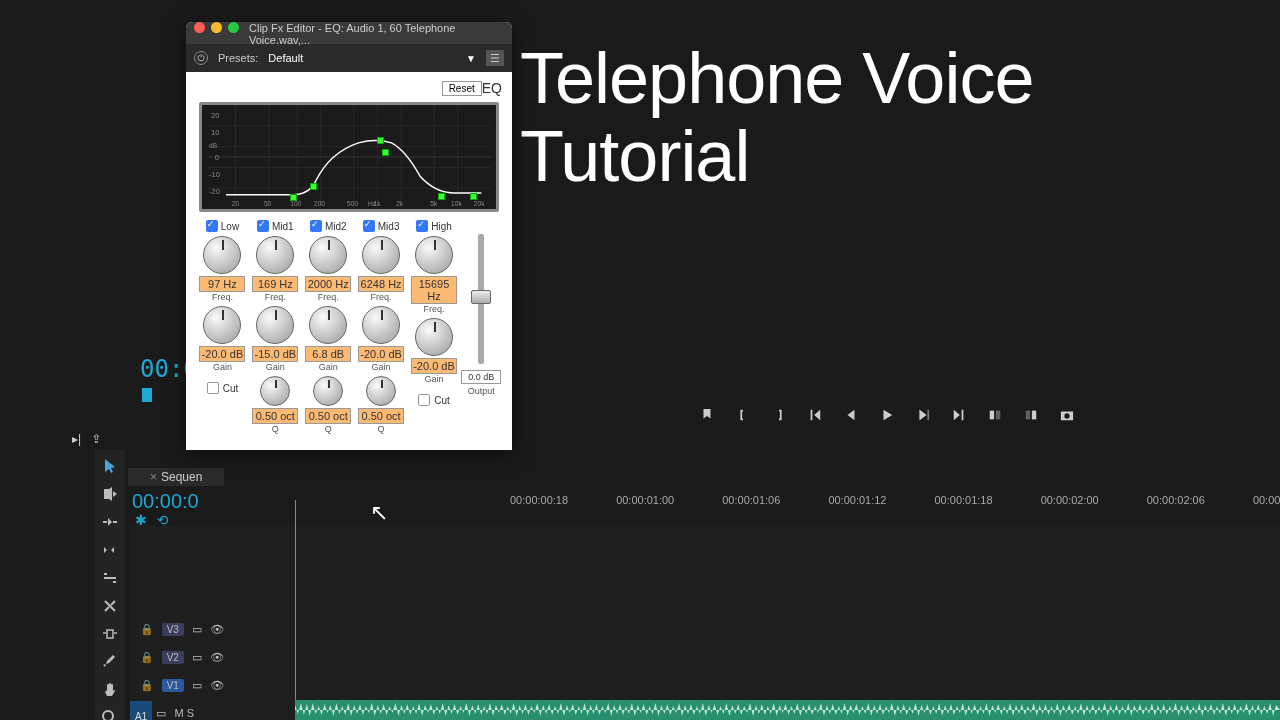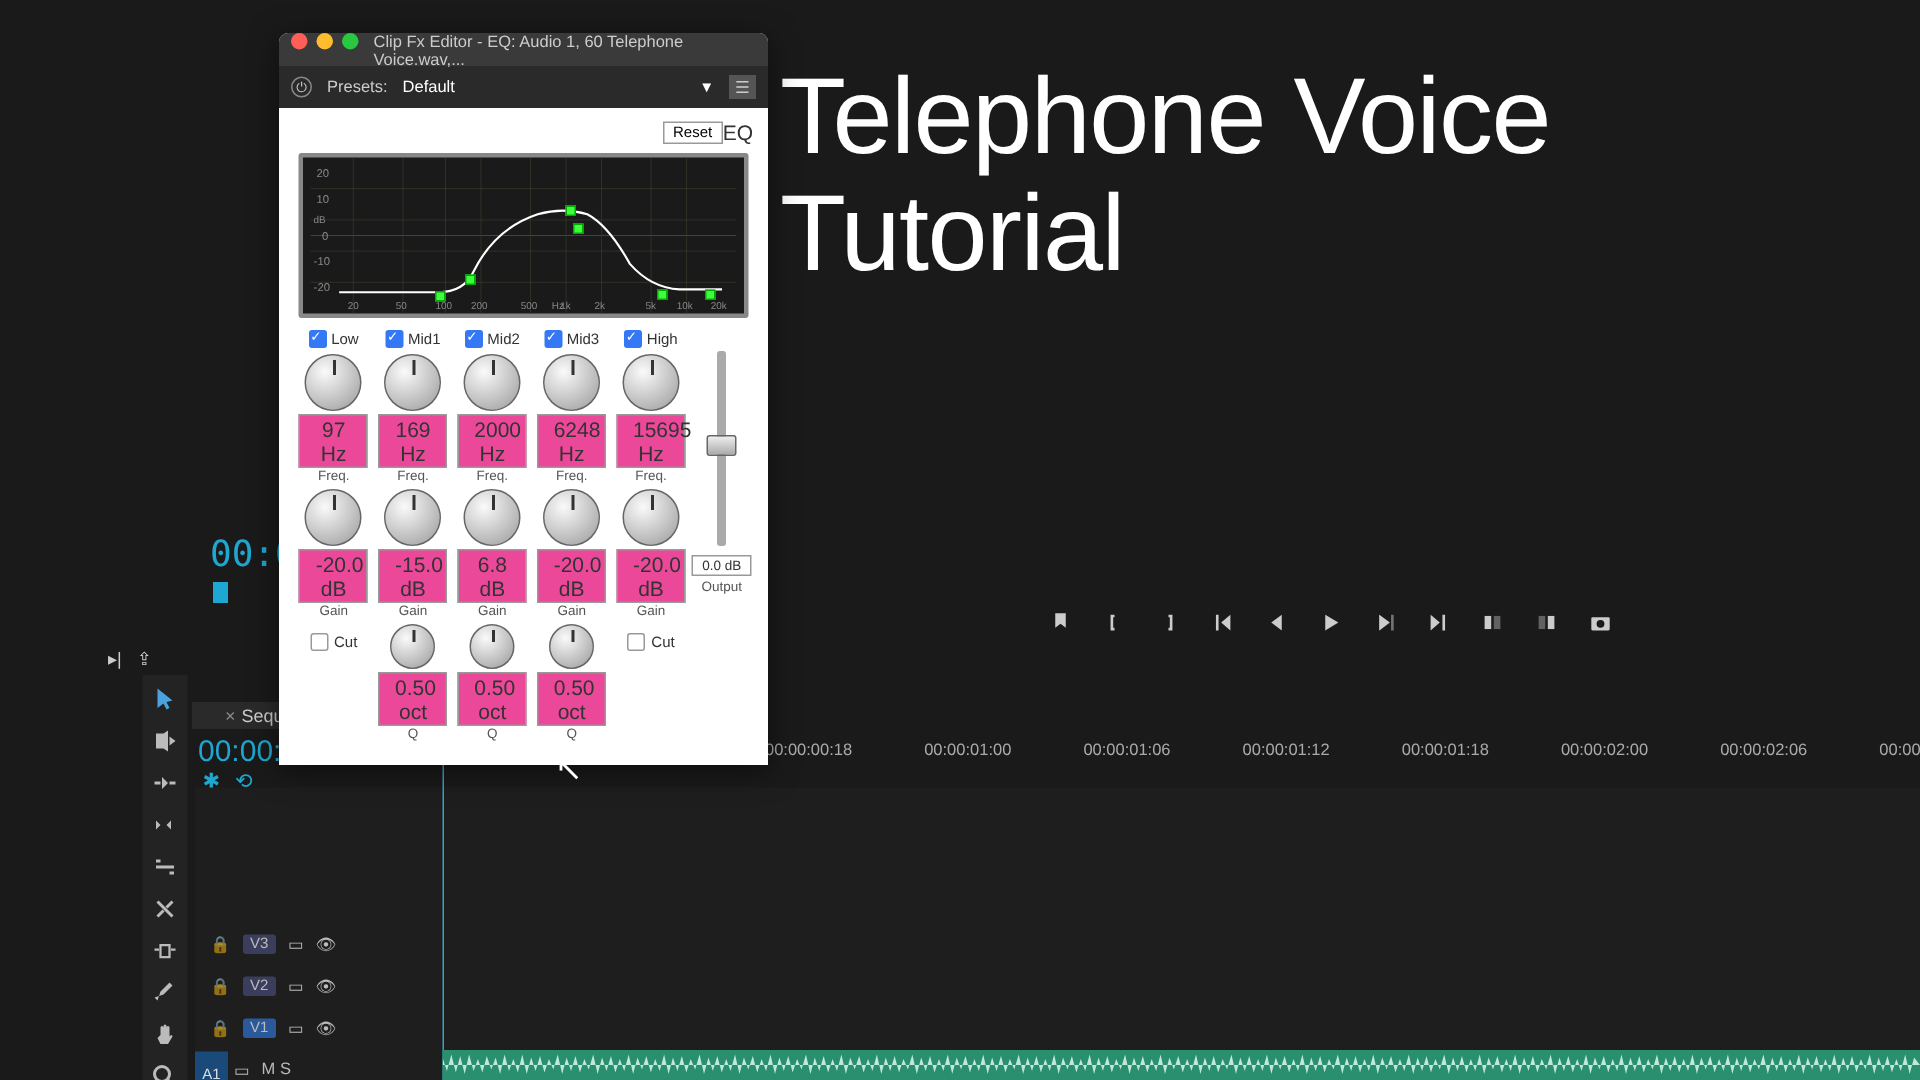--- a/index.html
+++ b/index.html
@@ -72,21 +72,21 @@
 .band{width:56px;text-align:center}
 .band-chk{display:flex;align-items:center;justify-content:center;gap:3px;font-size:10px;color:#333;margin-bottom:4px}
 .cb{width:12px;height:12px;background:#3478f6;border-radius:2px;position:relative}
 .cb.off{background:#fff;border:1px solid #999}
 .cb::after{content:"✓";color:#fff;font-size:9px;position:absolute;left:1px;top:-1px}
 .cb.off::after{content:""}
 .knob{width:38px;height:38px;border-radius:50%;background:radial-gradient(circle at 35% 30%,#fafafa,#999);border:1px solid #666;margin:2px auto;position:relative;cursor:pointer}
 .knob::after{content:"";position:absolute;left:50%;top:3px;width:2px;height:10px;background:#333;transform-origin:1px 16px}
 .knob.small{width:30px;height:30px}
 .knob.small::after{height:8px;transform-origin:1px 12px}
-.val-box{width:46px;margin:2px auto 0;border:1px solid #999;font-size:14px;padding:1px 10px;background:#ec4899}
+.val-box{width:46px;margin:2px auto 0;border:1px solid #999;font-size:11px;padding:1px 0;background:#fdba74}
 .sub-lbl{font-size:9px;color:#555;margin-bottom:4px}
 .cut-row{display:flex;align-items:center;justify-content:center;gap:4px;font-size:10px;margin-top:10px}
 
 
 .output-col{width:44px;text-align:center;position:relative}
 .slider{width:6px;height:130px;background:#aaa;margin:14px auto 6px;position:relative;border-radius:2px}
 .slider-thumb{position:absolute;left:-7px;top:56px;width:20px;height:14px;background:linear-gradient(#eee,#aaa);border:1px solid #666;border-radius:2px;cursor:pointer}
 .out-box{border:1px solid #999;font-size:9px;padding:1px 2px;background:#fff;margin:2px auto;width:40px}
 
 

